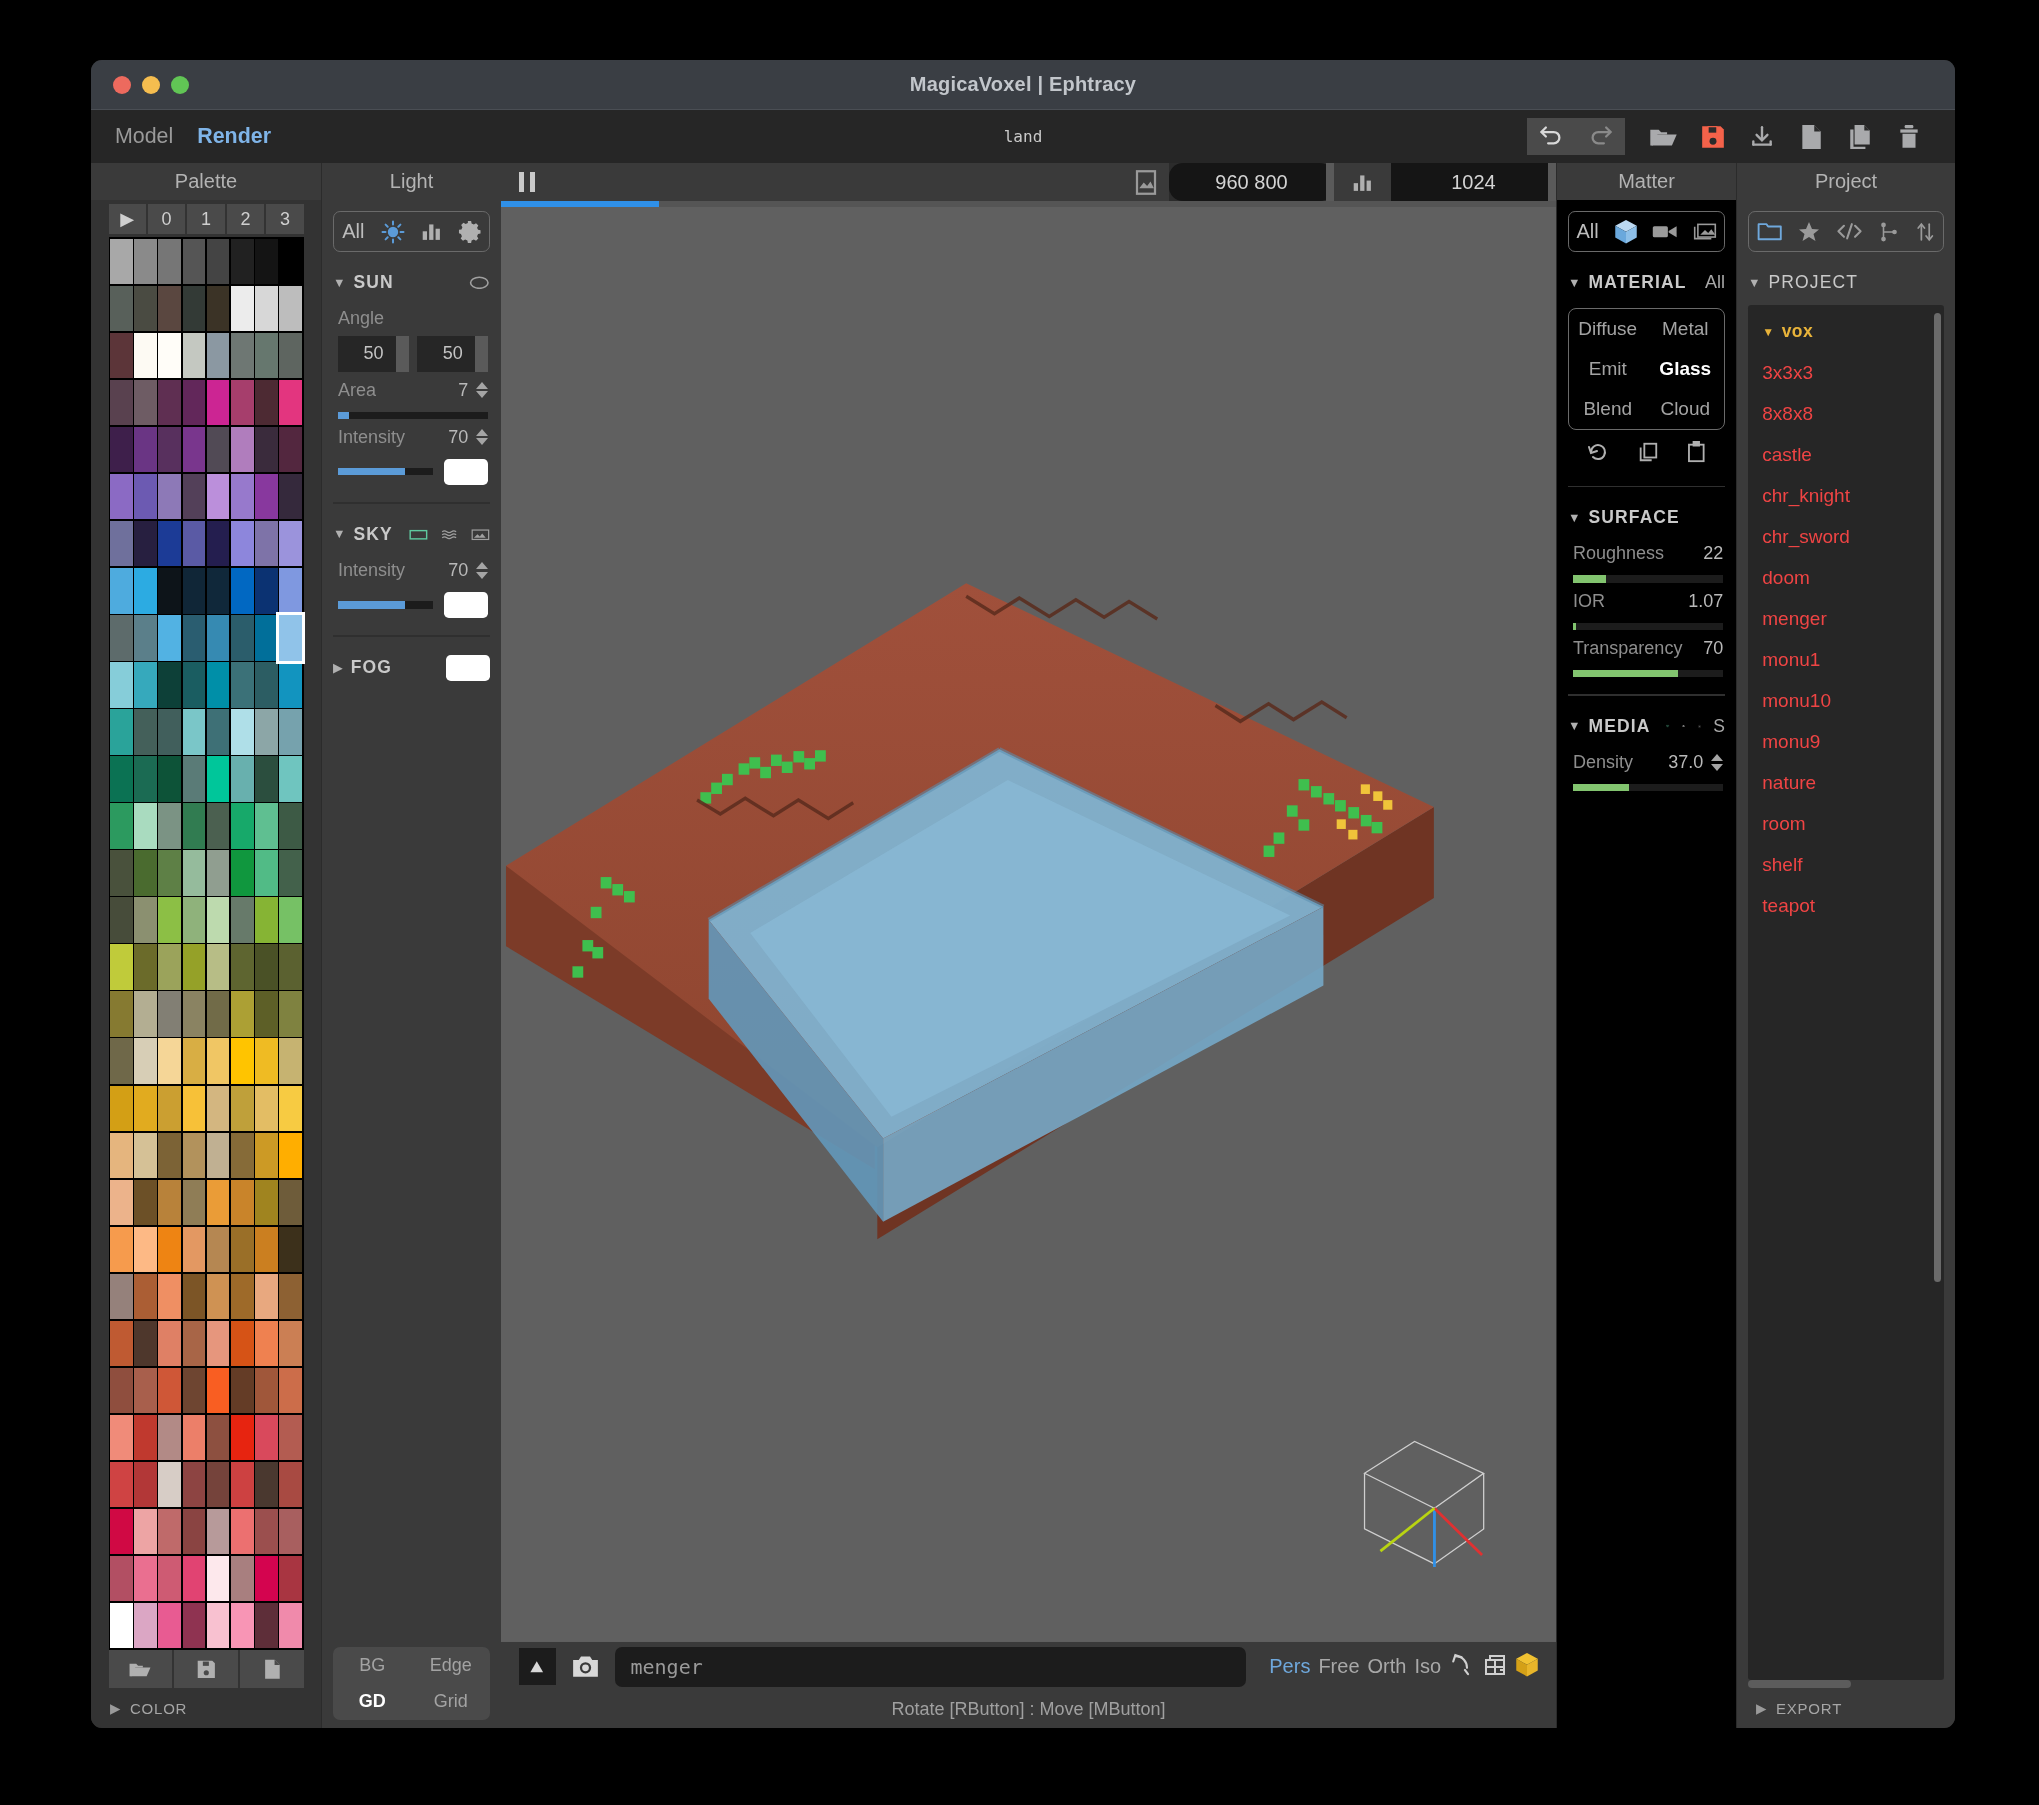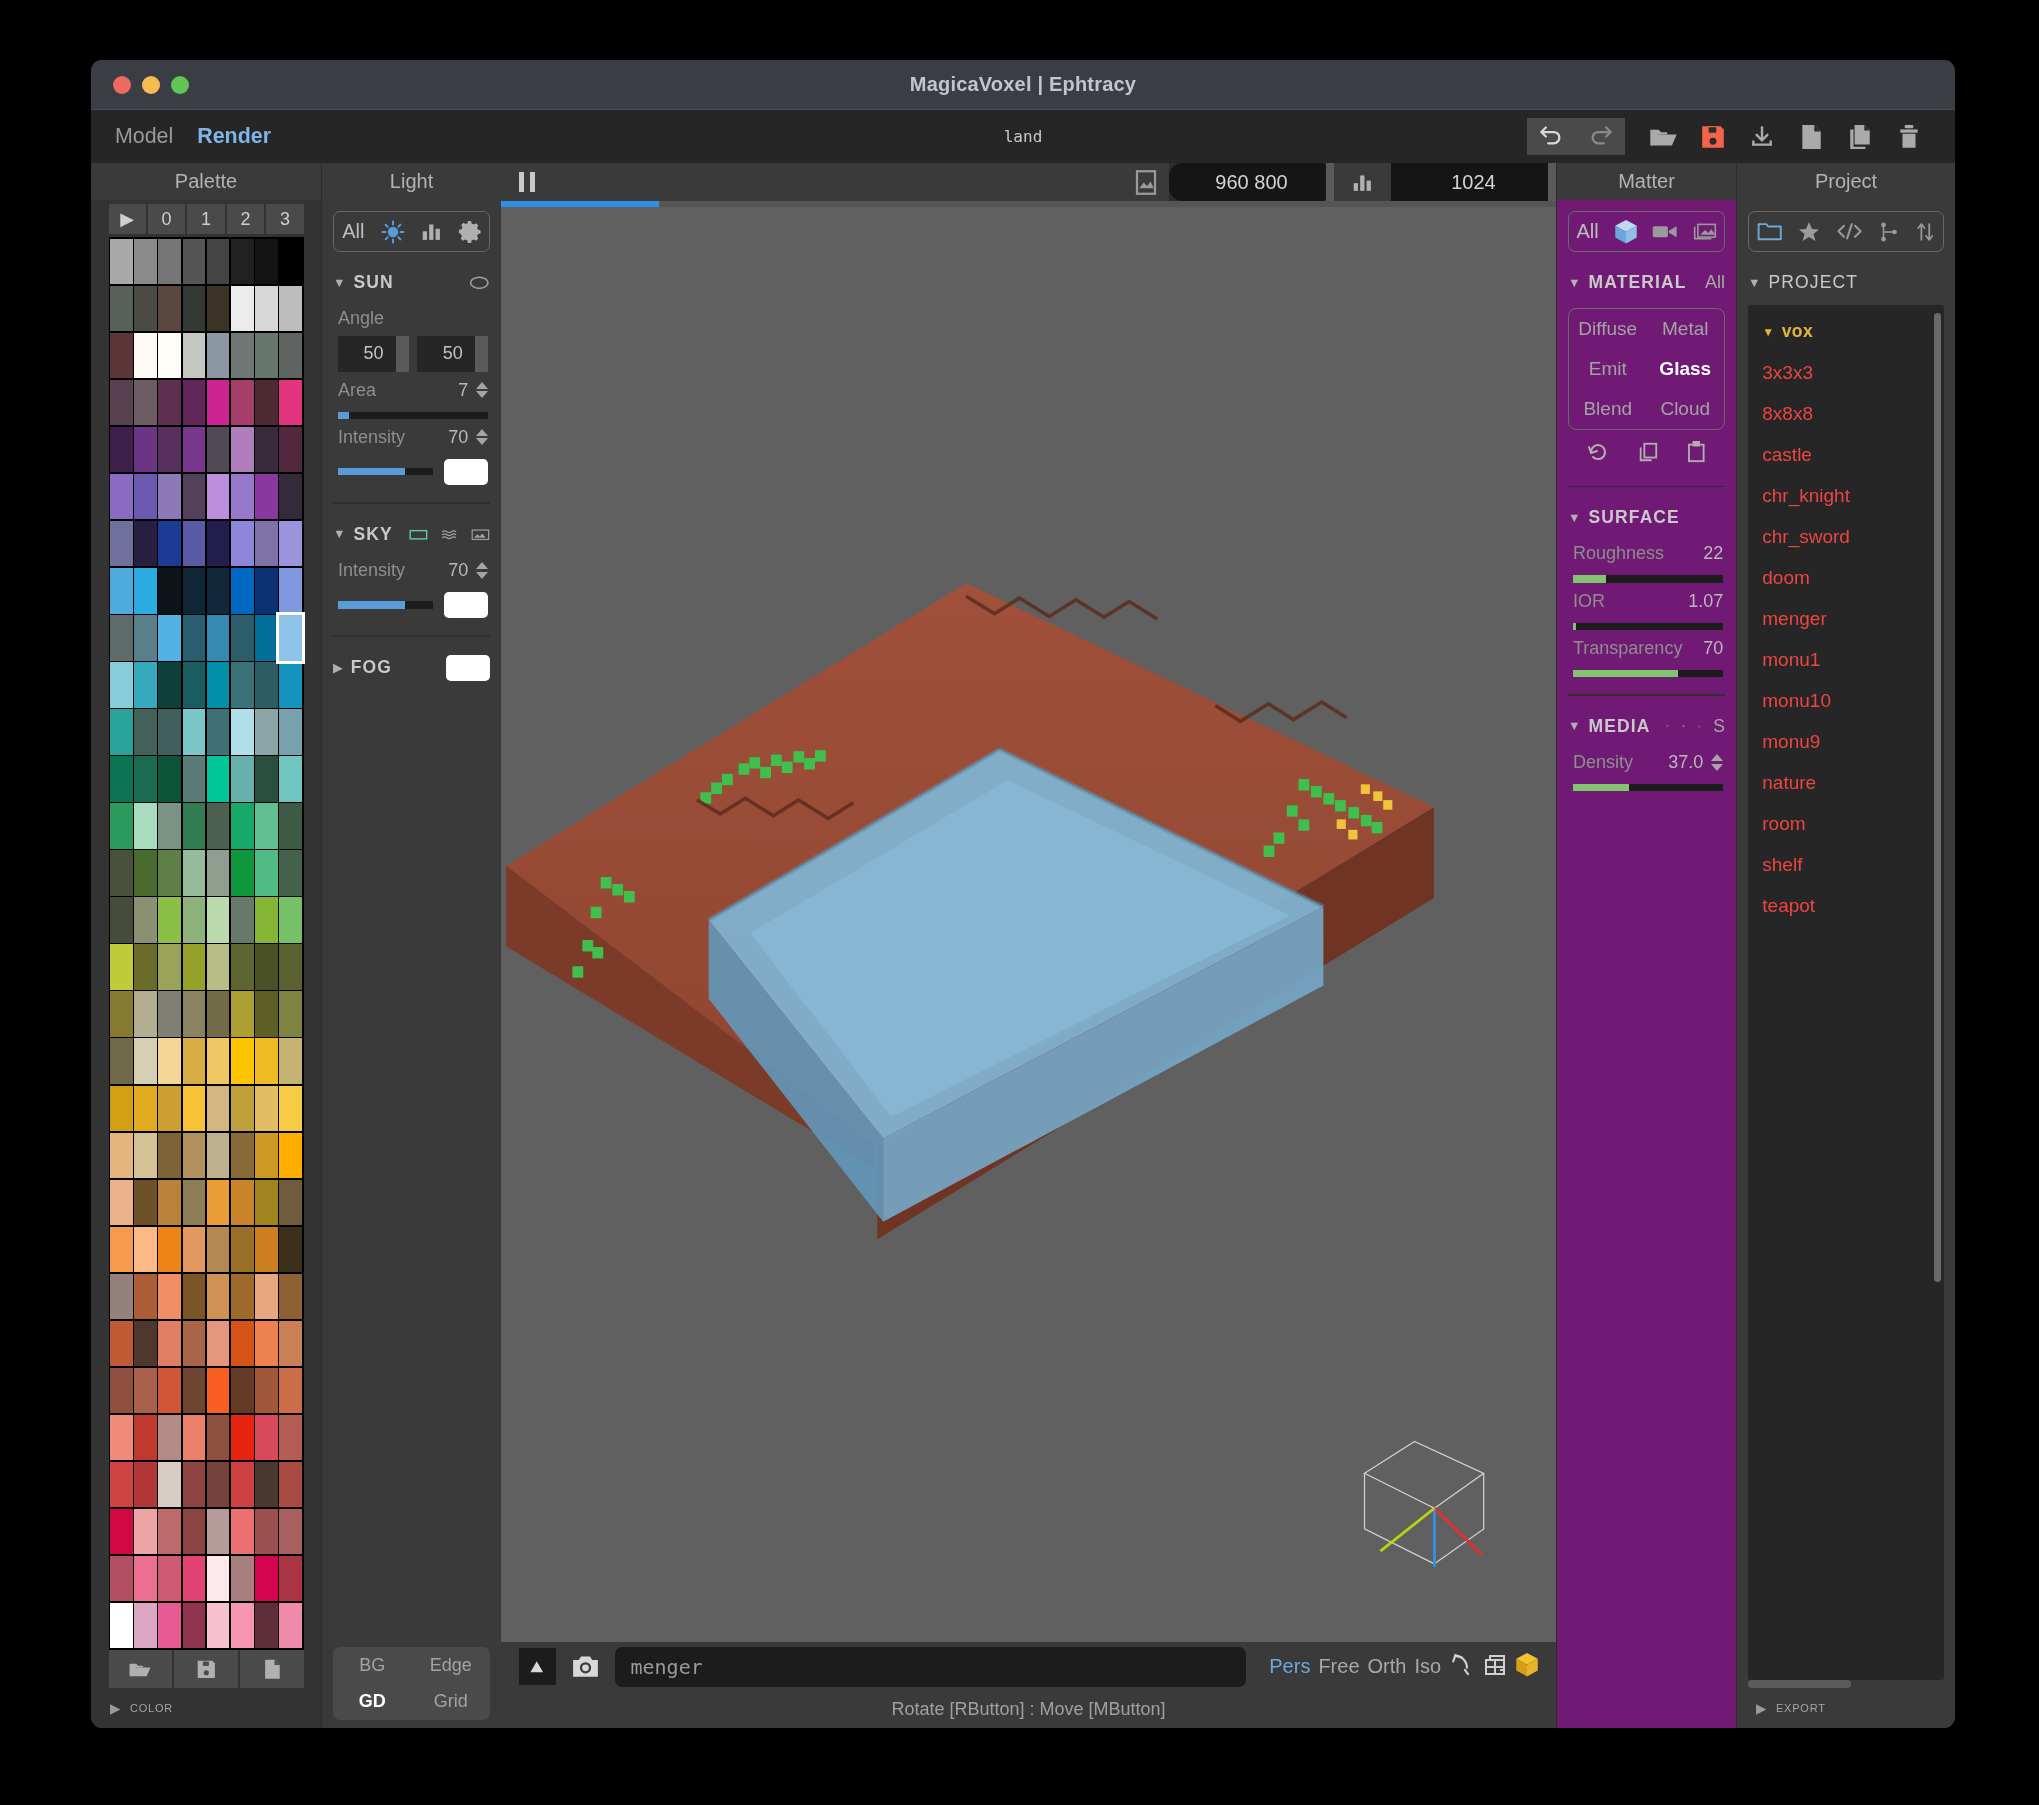--- a/index.html
+++ b/index.html
@@ -100,21 +100,21 @@
   .pal-fileRow { display: flex; margin: 0 17.5px; gap: 2.4px; flex: 0 0 auto; }
   .pal-fileBtn {
     flex: 1; height: 38px; background: #4a4a4a;
     display: flex; align-items: center; justify-content: center;
   }
   .collapse-row {
     height: 40px; display: flex; align-items: center;
     padding-left: 19px; gap: 9.5px; flex: 0 0 auto;
   }
   .collapse-row .tri { color: #9a9a9a; font-size: 13.5px; }
-  .collapse-row .lbl { color: #a6a6a6; font-size: 11px; letter-spacing: 0.8px; }
+  .collapse-row .lbl { color: #a6a6a6; font-size: 15px; letter-spacing: 0.8px; }
   
   .light-col {
     width: 180px; background: #3a3a3a; display: flex; flex-direction: column;
     flex: 0 0 auto; border-left: 1.6px solid #2b2b2b;
   }
   .seg-group {
     margin: 11px 11px 0 11px; height: 41px;
     border: 0.8px solid #6a6a6a; border-radius: 7.1px;
     display: flex; align-items: center; justify-content: space-around;
   }
@@ -195,21 +195,21 @@
   }
   .proj-modes { display:flex; align-items:center; gap: 8px; margin-left: 12.7px; }
   .pm { font-size: 20px; color: #a8a8a8; }
   .pm.on { color: #6fa8dc; }
   .sb-row2 {
     height: 37px; display:flex; align-items:center; justify-content:center;
     color: #a0a0a0; font-size: 18px;
   }
   
   .matter-col {
-    width: 180px; background: #701a75; display: flex; flex-direction: column;
+    width: 180px; background: #000000; display: flex; flex-direction: column;
     flex: 0 0 auto; border-left: 1.6px solid #2b2b2b;
   }
   .mat-grid {
     margin: 8px 11px 0 11px; border: 0.8px solid #6a6a6a; border-radius: 8px;
     display: grid; grid-template-columns: 1fr 1fr; grid-auto-rows: 40px;
   }
   .mat-grid div {
     display:flex; align-items:center; justify-content:center;
     font-size: 19px; color: #a3a3a3;
   }

